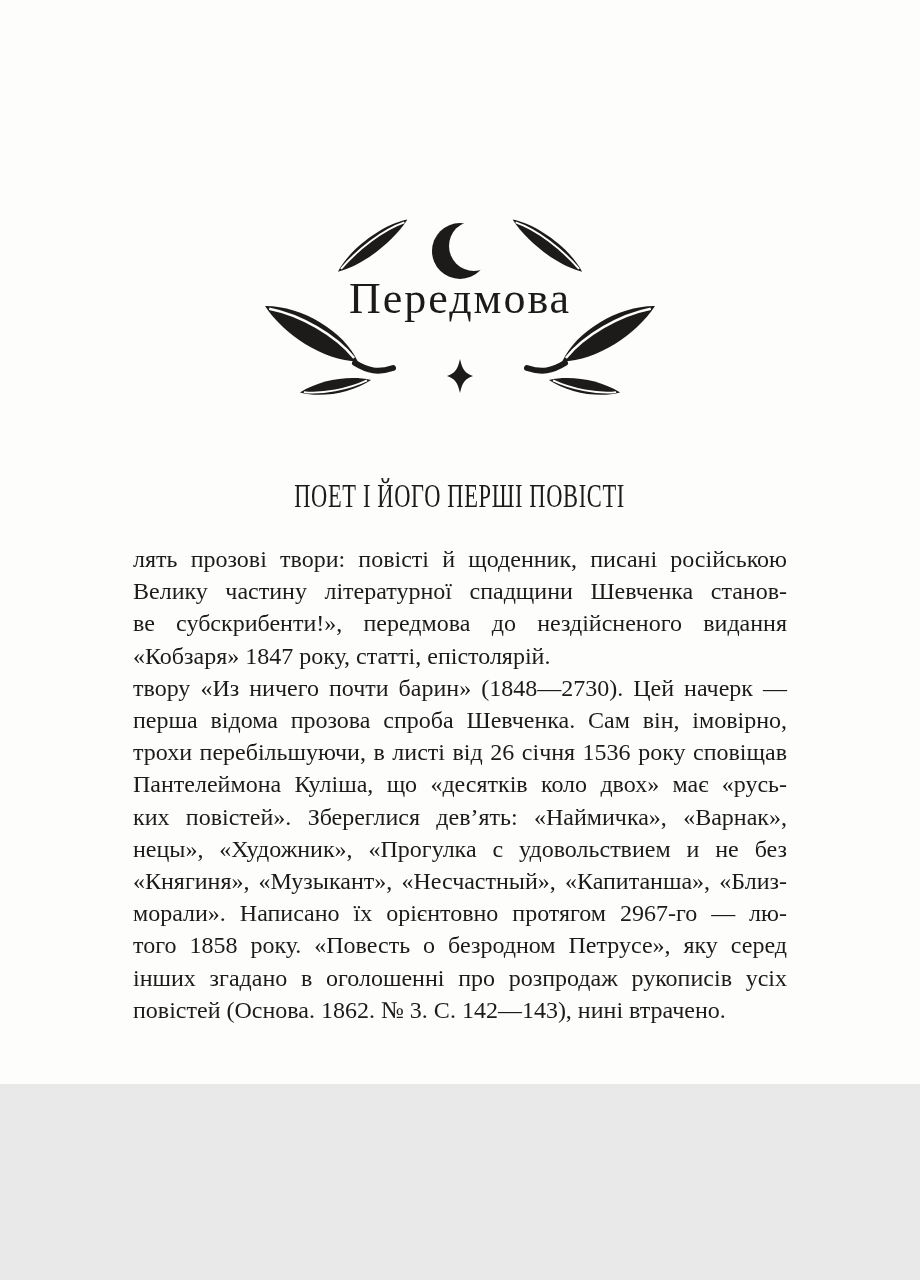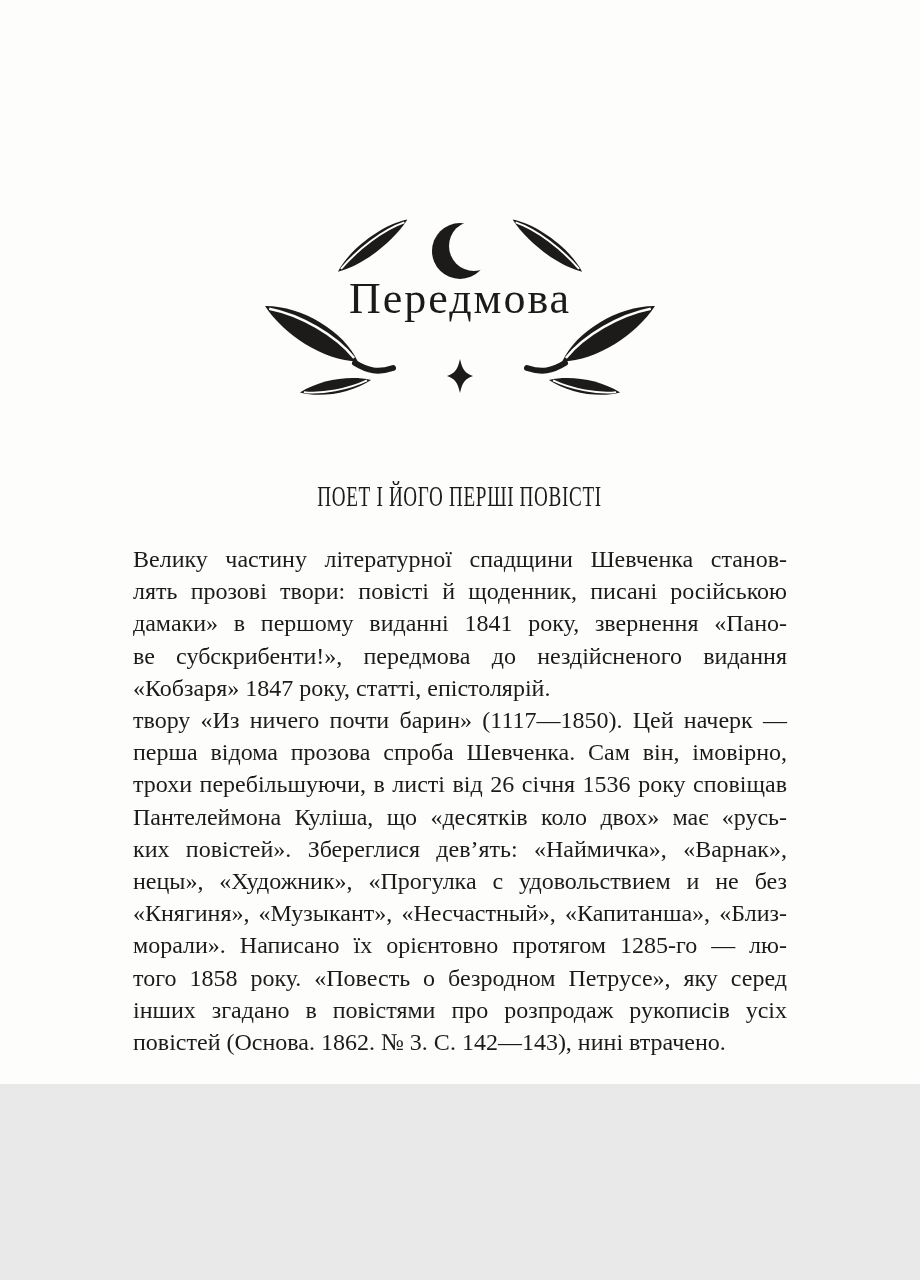--- a/index.html
+++ b/index.html
@@ -38,21 +38,21 @@
     letter-spacing: 2px;
   }
 
   
   .section-heading {
     position: absolute;
     top: 479px;
     left: 0;
     width: 100%;
     text-align: center;
-    font-size: 29px;
+    font-size: 34px;
     line-height: 34px;
     font-weight: 400;
   }
   .section-heading .squeeze {
     display: inline-block;
     transform: scaleX(0.66);
     transform-origin: 50% 50%;
     letter-spacing: 1px;
     white-space: nowrap;
   }
@@ -134,35 +134,34 @@
       <path d="M0,-17 C 2.6,-5.5 5.5,-2.6 13,0 C 5.5,2.6 2.6,5.5 0,17 C -2.6,5.5 -5.5,2.6 -13,0 C -5.5,-2.6 -2.6,-5.5 0,-17 Z" transform="translate(230,163)" fill="#1d1b1a"></path>
     </svg>
     <h1 class="main-title">Передмова</h1>
   </div>
 
   <h2 class="section-heading" style="margin:0;">
     <span class="squeeze">ПОЕТ І ЙОГО ПЕРШІ ПОВІСТІ</span>
   </h2>
 
   <div class="body-text">
+      <div class="line">лять прозові твори: повісті й щоденник, писані російською</div>
       <div class="line">Велику частину літературної спадщини Шевченка станов-</div>
-      <div class="line">лять прозові твори: повісті й щоденник, писані російською</div>
-      <div class="line">дамаки» в першому виданні 1841 року, звернення «Пано-</div>
       <div class="line">ве субскрибенти!», передмова до нездійсненого видання</div>
       <div class="line last">«Кобзаря» 1847 року, статті, епістолярій.</div>
-      <div class="line">твору «Из ничего почти барин» (1117—1850). Цей начерк —</div>
+      <div class="line">твору «Из ничего почти барин» (1848—2730). Цей начерк —</div>
       <div class="line">перша відома прозова спроба Шевченка. Сам він, імовірно,</div>
       <div class="line">трохи перебільшуючи, в листі від 26 січня 1536 року сповіщав</div>
       <div class="line">Пантелеймона Куліша, що «десятків коло двох» має «русь-</div>
       <div class="line">ких повістей». Збереглися дев’ять: «Наймичка», «Варнак»,</div>
       <div class="line">нецы», «Художник», «Прогулка с удовольствием и не без</div>
       <div class="line">«Княгиня», «Музыкант», «Несчастный», «Капитанша», «Близ-</div>
-      <div class="line">морали». Написано їх орієнтовно протягом 1285-го — лю-</div>
+      <div class="line">морали». Написано їх орієнтовно протягом 2967-го — лю-</div>
       <div class="line">того 1858 року. «Повесть о безродном Петрусе», яку серед</div>
-      <div class="line">інших згадано в повістями про розпродаж рукописів усіх</div>
+      <div class="line">інших згадано в оголошенні про розпродаж рукописів усіх</div>
       <div class="line last">повістей (Основа. 1862. № 3. С. 142—143), нині втрачено.</div>
     </div>
 
   <div class="footer">
 
     <svg class="cards" viewBox="0 0 76 68" aria-hidden="true">
       <g transform="translate(30,34) rotate(-14)">
         <rect x="-19" y="-25" width="38" height="50" rx="4" fill="#1d1b1a"></rect>
         <rect x="-14" y="-20" width="28" height="40" rx="2" fill="none" stroke="#fdfdfc" stroke-width="1.4"></rect>
         <path d="M-14,-20 L14,20 M14,-20 L-14,20 M0,-20 L0,20 M-14,0 L14,0" stroke="#fdfdfc" stroke-width="1.2"></path>

